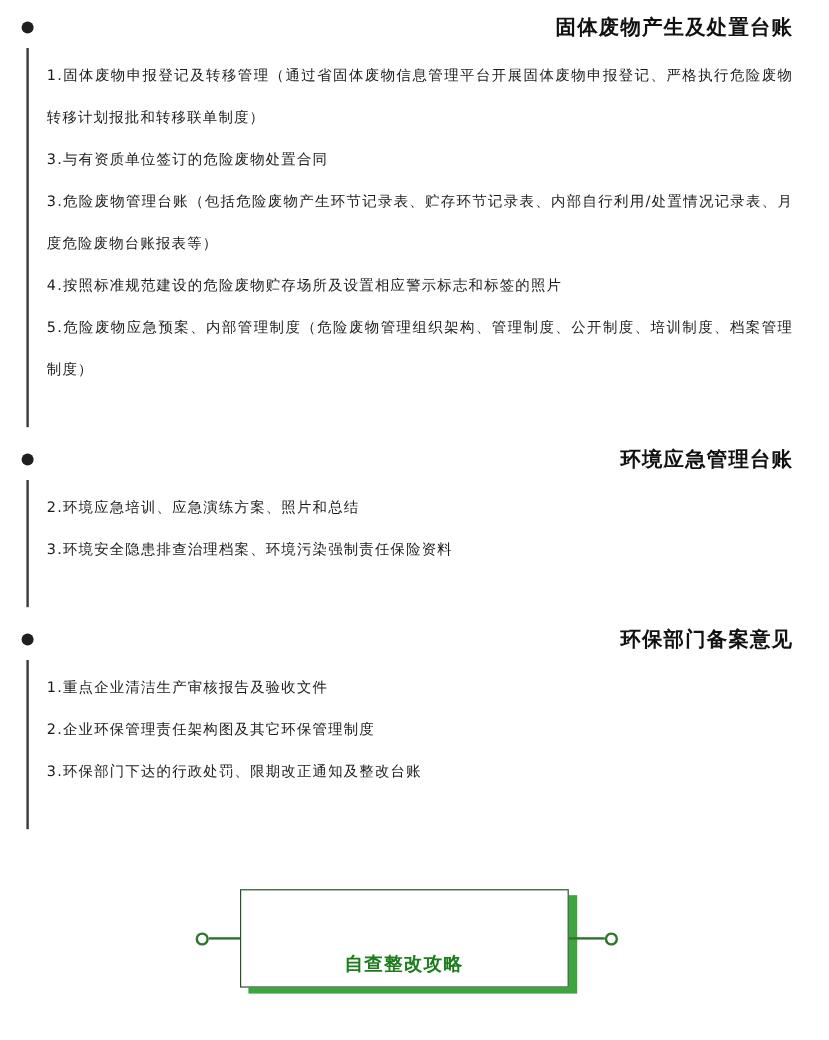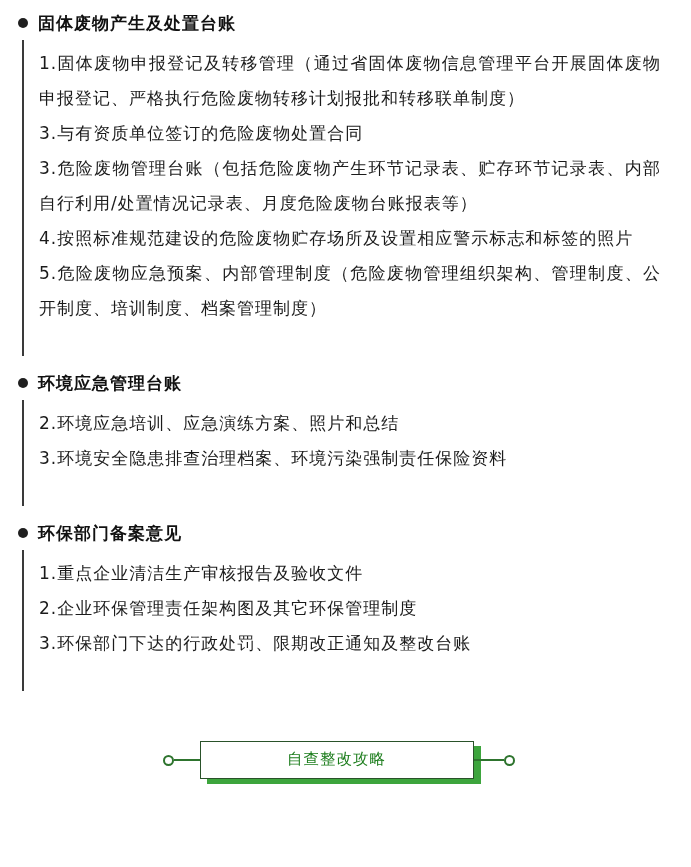--- a/index.html
+++ b/index.html
@@ -13,20 +13,21 @@
     padding: 6px 30px 30px 16px;
   }
 
   
   .section { margin-bottom: 10px; }
 
   .sec-header {
     display: flex;
     align-items: center;
     height: 34px;
+    justify-content: space-between;
   }
   .bullet {
     width: 10px; height: 10px;
     border-radius: 50%;
     background: #1f1f1f;
     flex: 0 0 auto;
     margin-left: 2px;
   }
   .sec-title {
     font-size: 17px;
@@ -39,21 +40,21 @@
   }
 
   .sec-body {
     margin-left: 6px;               
     border-left: 2px solid #3a3a3a;
     padding: 6px 0 30px 15px;
   }
   .section:last-of-type .sec-body { padding-bottom: 14px; }
 
   .item {
-    font-size: 17px;
+    font-size: 12px;
     line-height: 35px;
     letter-spacing: 1px;
     text-align: justify;
     text-align-last: left;
     color: #1b1b1b;
   }
 
   
   .cta-row {
     margin-top: 50px;
@@ -79,25 +80,26 @@
     width: 274px;
     background: #ffffff;
     border: 1px solid #2a522a;
     box-shadow: 7px 5px 0 0 #3da53d;
     padding: 5px 8px 7px 8px;
     text-align: center;
     cursor: pointer;
   }
   .cta-title, .cta-sub {
     font-size: 15.5px;
-    font-weight: normal;
+    font-weight: bold;
     color: #1d7d1d;
     line-height: 24px;
     letter-spacing: 1px;
     white-space: nowrap;
+    margin-top: 44px;
   }
 </style>
 </head>
 <body>
 
 <div class="section">
   <div class="sec-header">
     <span class="bullet"></span>
     <span class="sec-title">固体废物产生及处置台账</span>
   </div>

